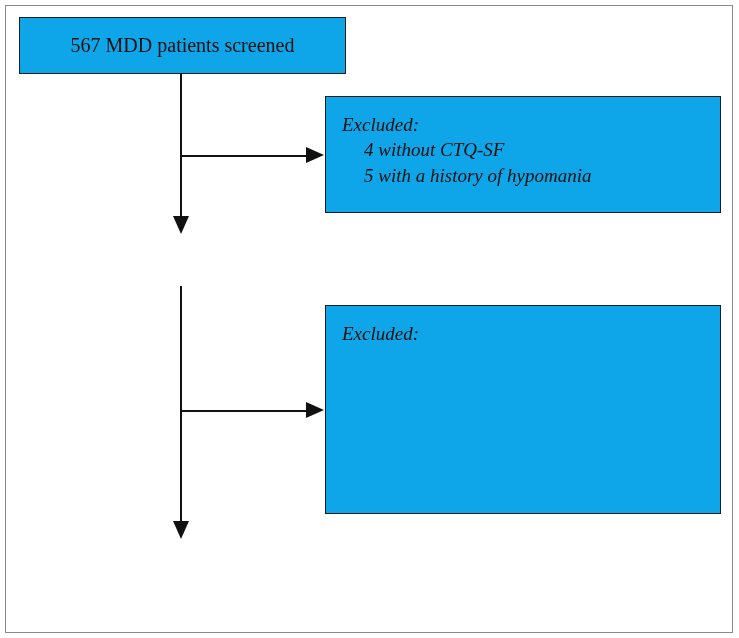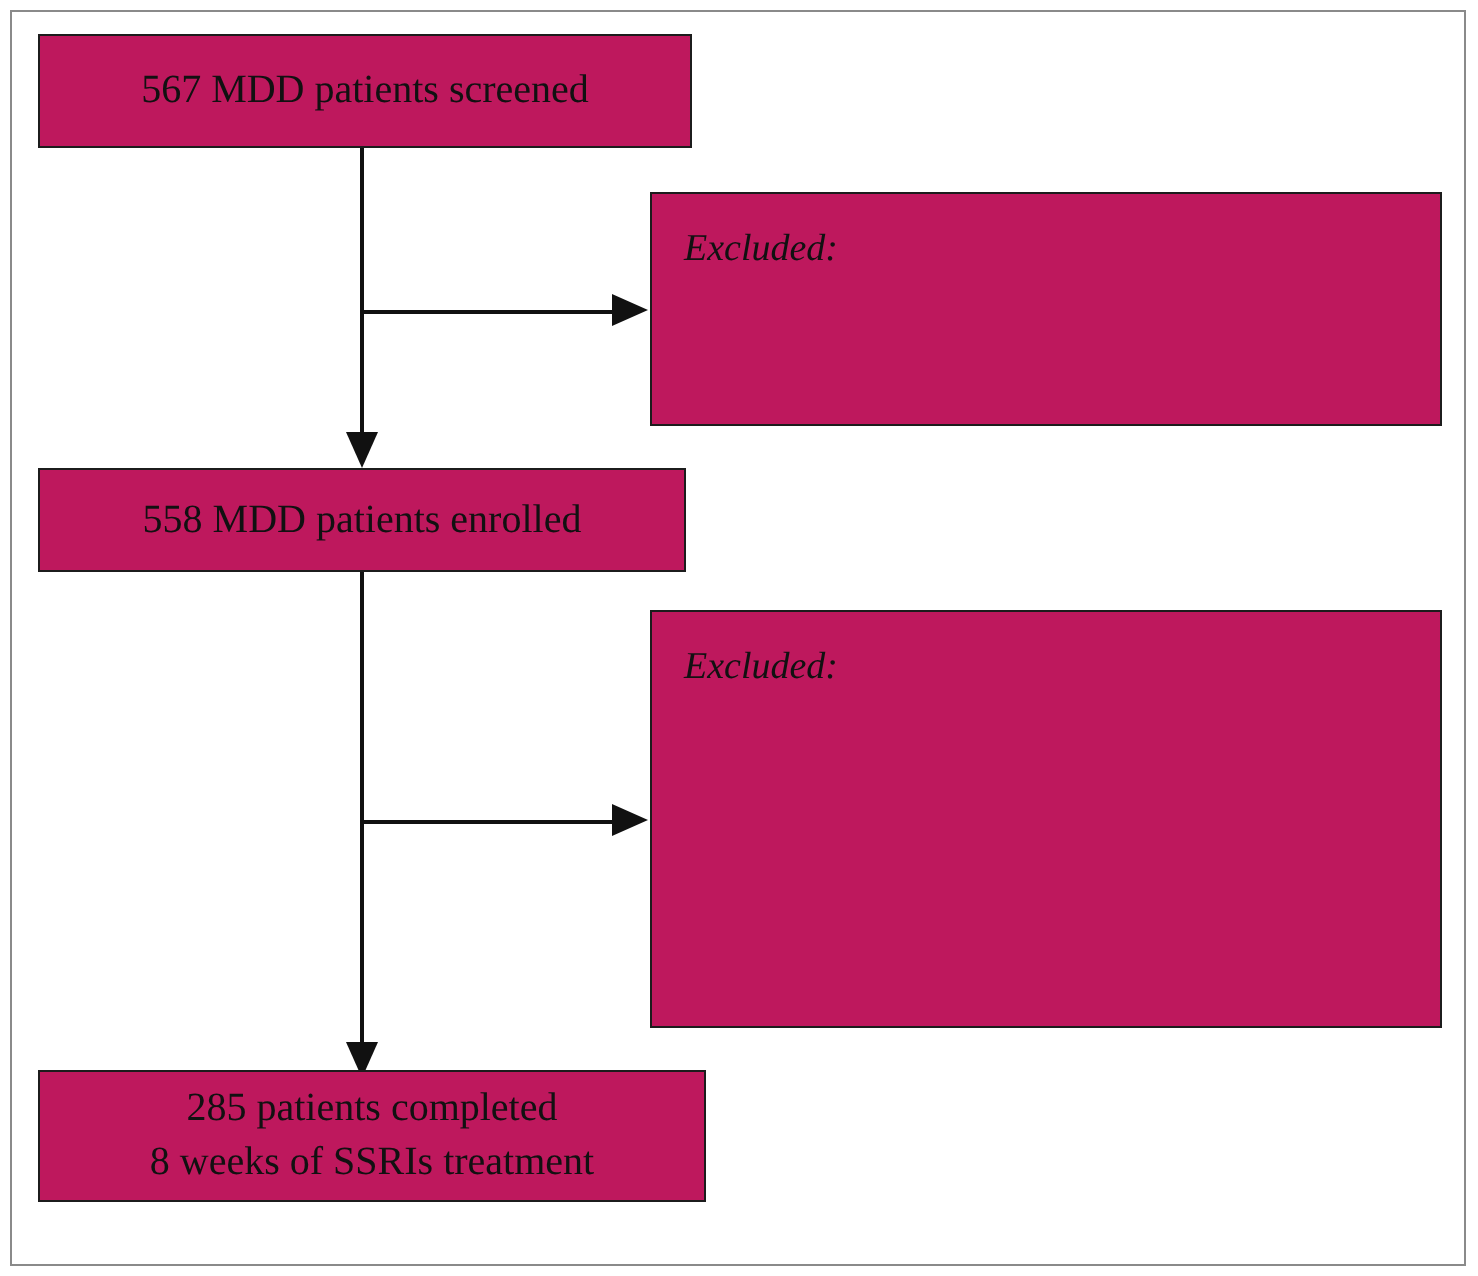--- a/index.html
+++ b/index.html
@@ -23,21 +23,21 @@
     top: 5px;
     width: 728px;
     height: 628px;
     border: 1px solid #8a8a8a;
     box-sizing: border-box;
     pointer-events: none;
   }
   .node {
     position: absolute;
     box-sizing: border-box;
-    background: #be185d;
+    background: #0ea5e9;
     border: 1px solid #1c1c1c;
     color: #111111;
     line-height: 1.33;
   }
   .node.centered {
     display: flex;
     align-items: center;
     justify-content: center;
     text-align: center;
   }
@@ -125,34 +125,29 @@
   </div>
 
   <div class="vline" id="vline-1"></div>
   <div class="arrow-down" id="arr-1"></div>
 
   <div class="hline" id="hline-1"></div>
   <div class="arrow-right" id="arrh-1"></div>
 
   <div class="node left" id="node-excluded-1">
     <span class="excl-head">Excluded:</span>
+    <span class="excl-body">4 without CTQ-SF
+5 with a history of hypomania</span>
   </div>
 
-  <div class="node centered" id="node-enrolled">
-    <span class="node-text">558 MDD patients enrolled</span>
-  </div>
 
   <div class="vline" id="vline-2"></div>
   <div class="arrow-down" id="arr-2"></div>
 
   <div class="hline" id="hline-2"></div>
   <div class="arrow-right" id="arrh-2"></div>
 
   <div class="node left" id="node-excluded-2">
     <span class="excl-head">Excluded:</span>
   </div>
 
-  <div class="node centered" id="node-completed">
-    <span class="node-text">285 patients completed
-8 weeks of SSRIs treatment</span>
-  </div>
 
 </div>
 
 </body></html>

